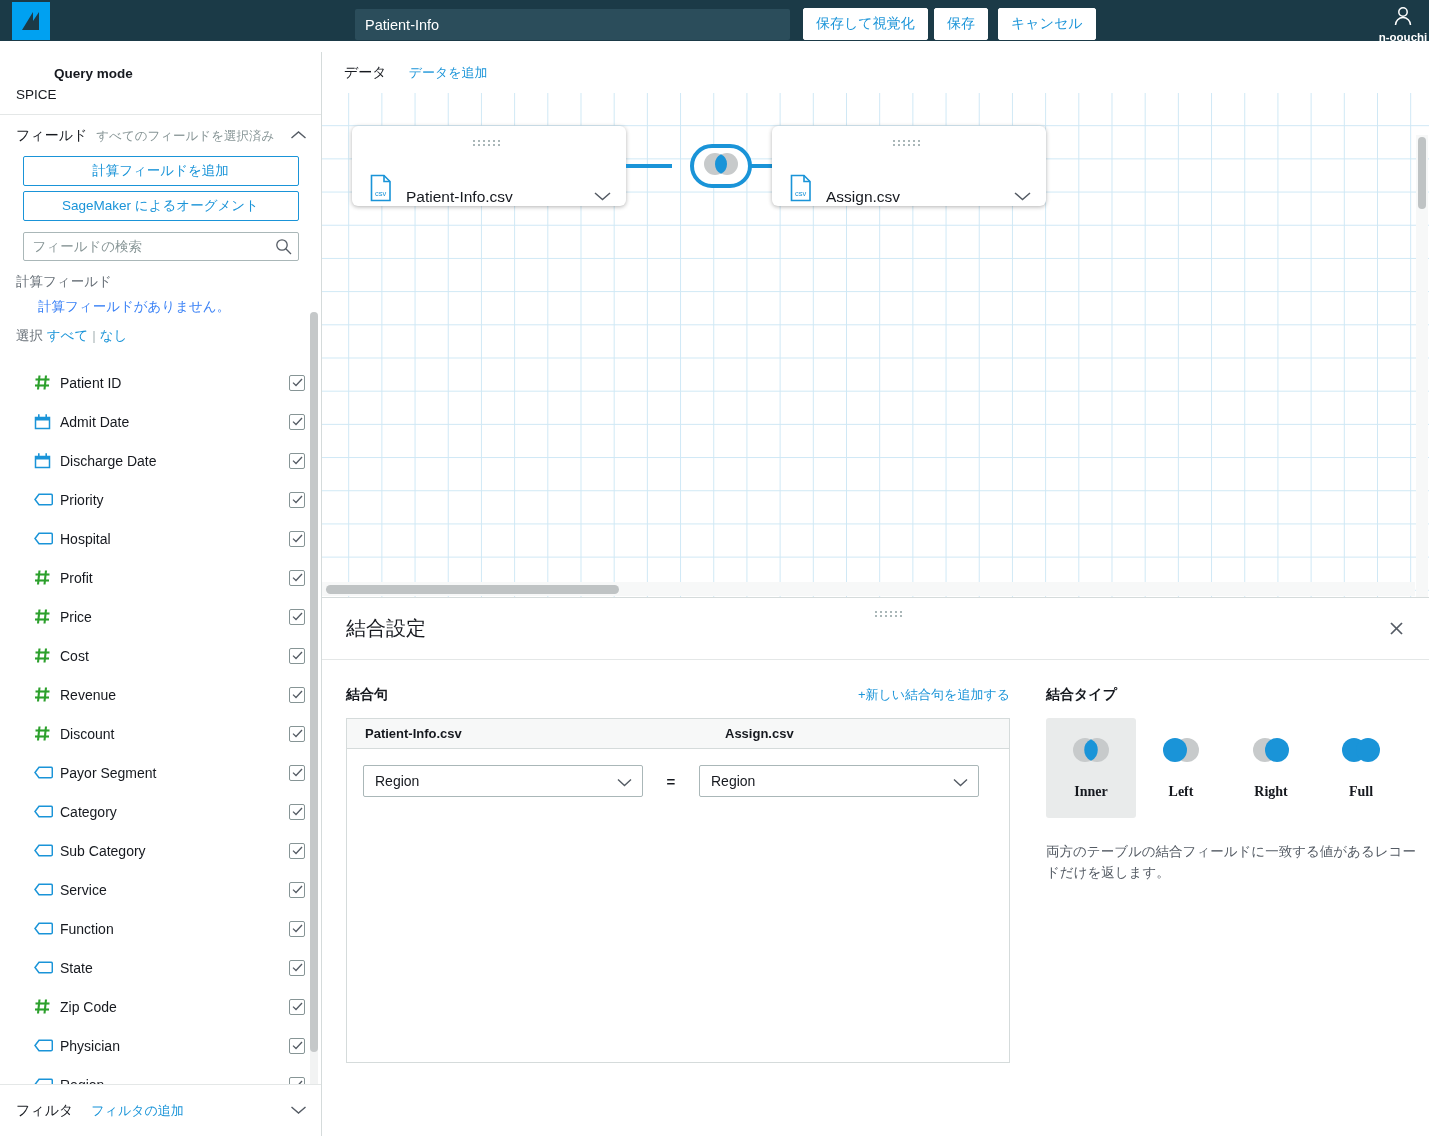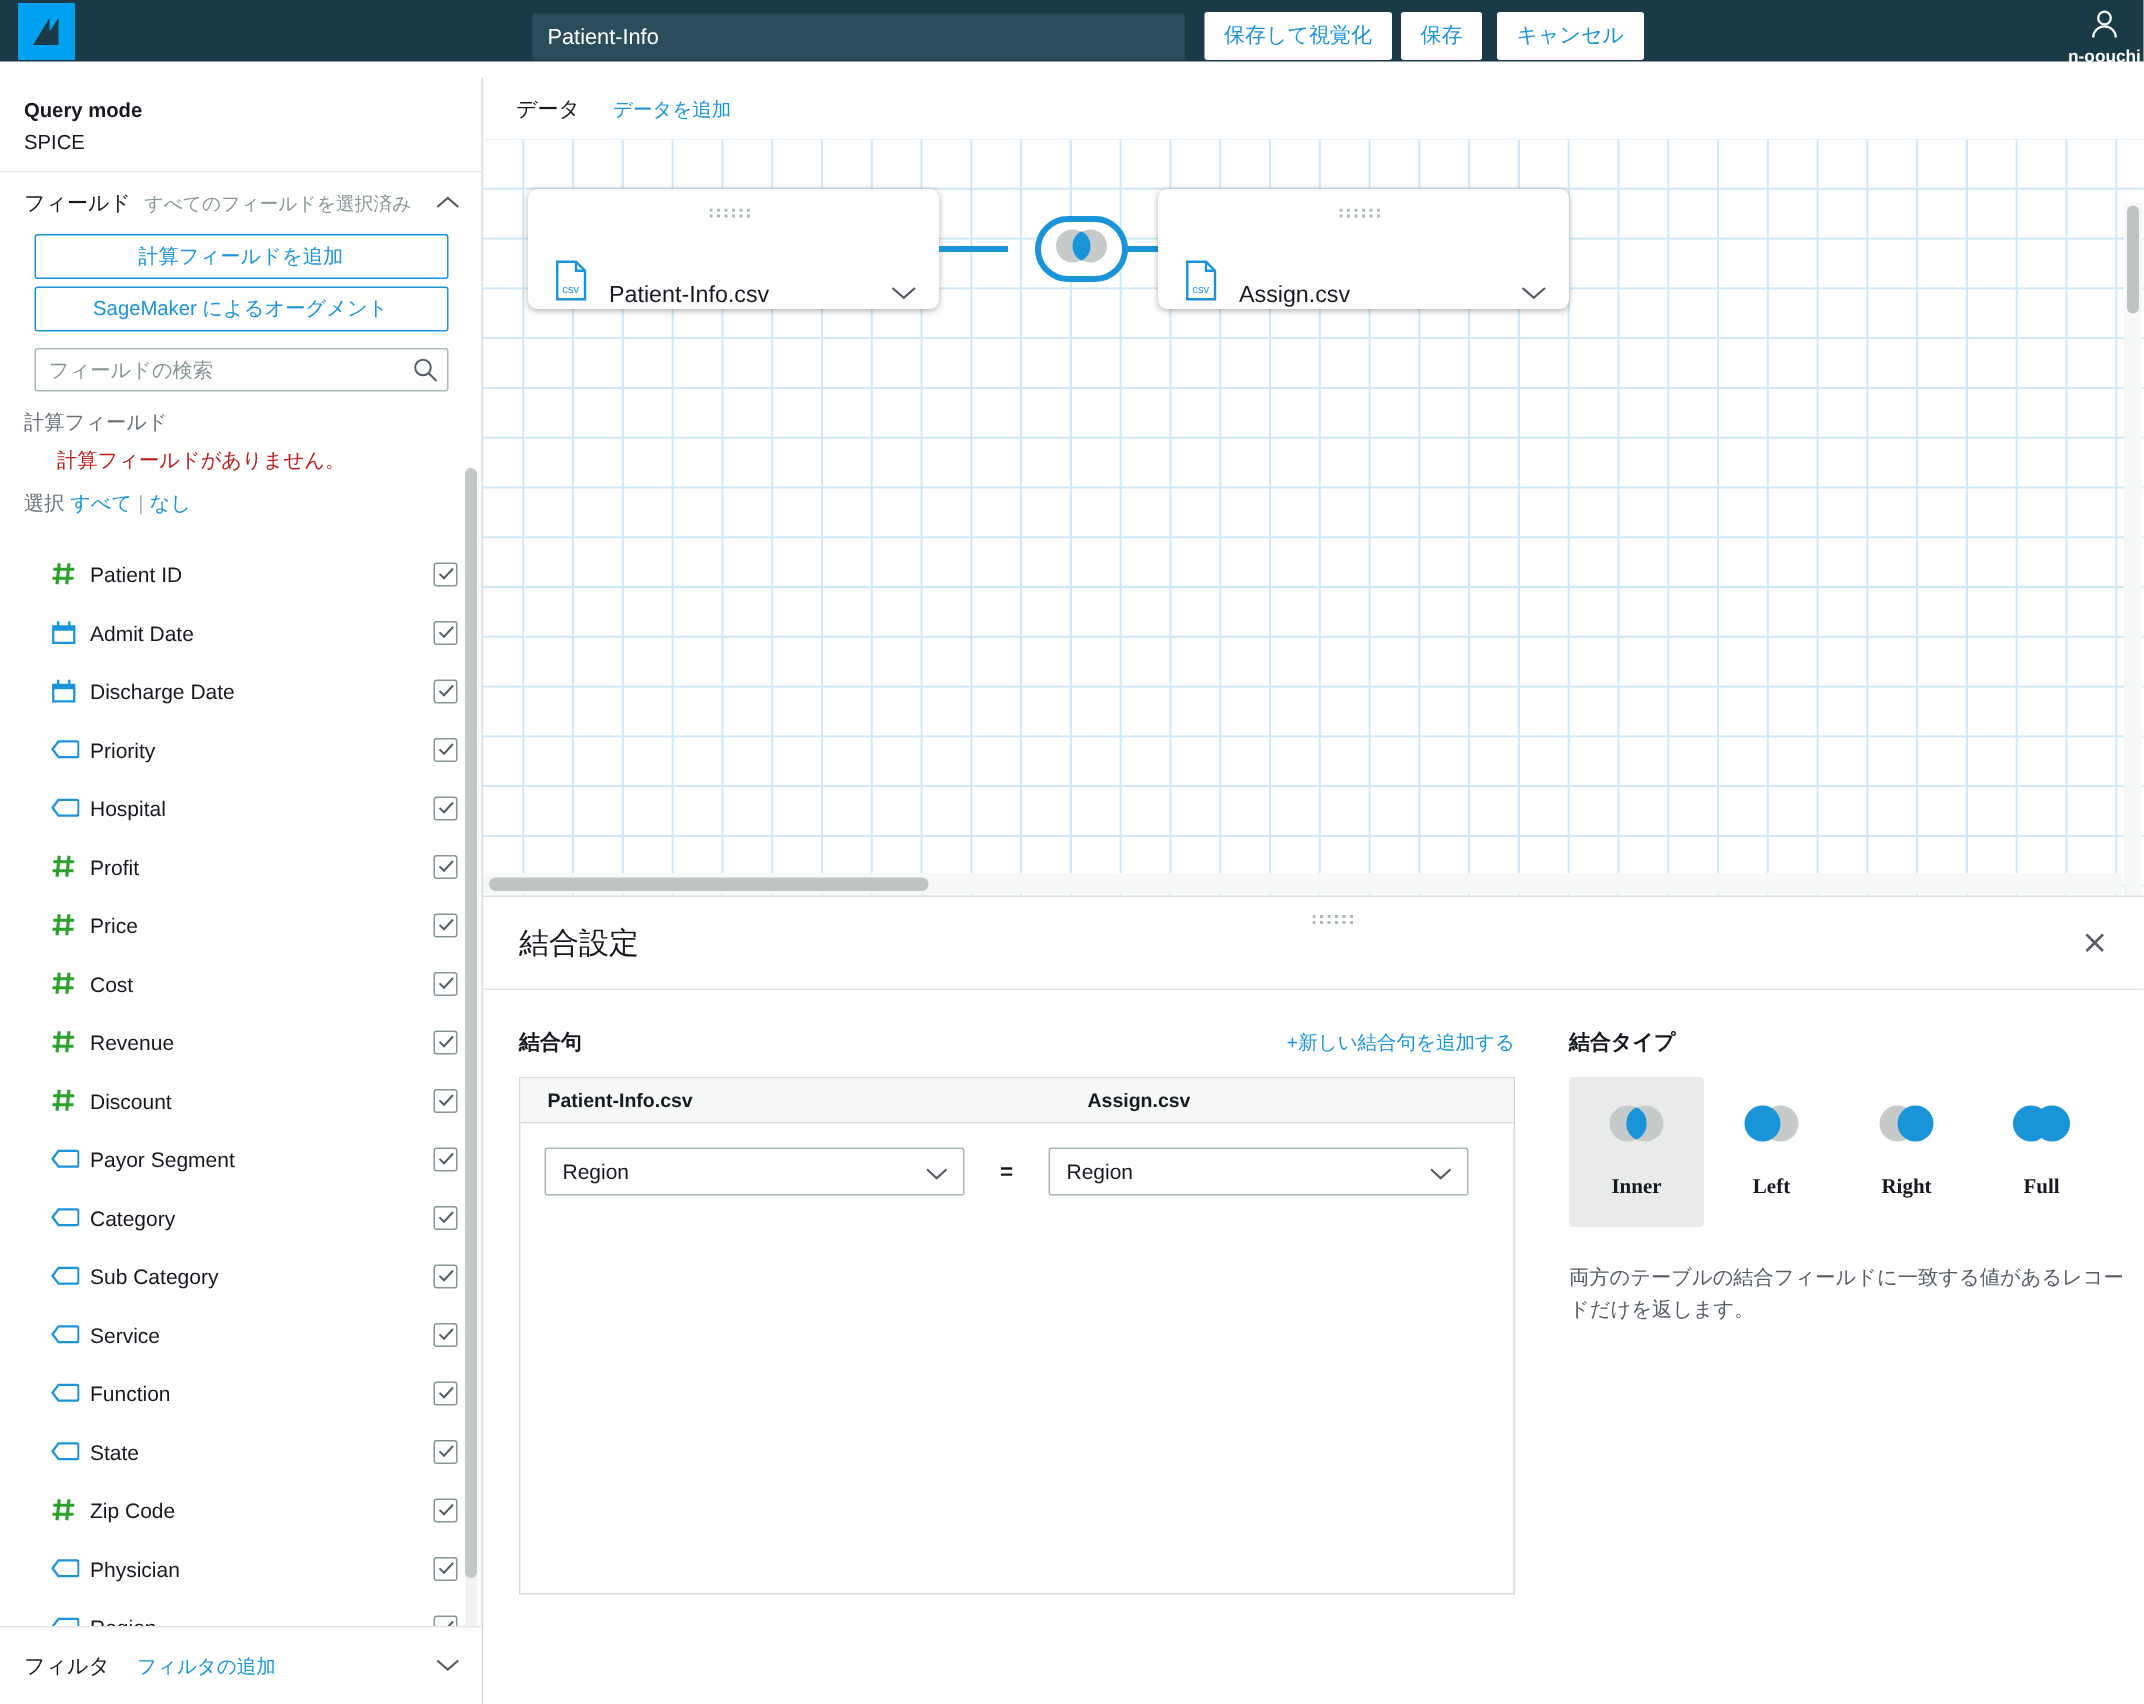--- a/index.html
+++ b/index.html
@@ -40,21 +40,21 @@
     color: #fff; font-size: 11.5px; overflow: hidden;
   }
   .user-name { margin-top: 1px; white-space: nowrap; font-weight: bold; font-size: 11.5px;}
 
   
   .sidebar {
     position: absolute; left: 0; top: 52px; width: 322px; height: 1084px;
     background: #fff; border-right: 1px solid #d5dbdb;
   }
   .qm-block { padding: 14px 16px 12px 16px; border-bottom: 1px solid #e4e7e7; }
-  .qm-title { font-size: 13.5px; font-weight: bold; color: #16191f; }
+  .qm-title { font-size: 13.5px; font-weight: bold; color: #16191f; margin-left: 38px; }
   .qm-value { font-size: 13.5px; color: #16191f; margin-top: 6px; }
 
   .fields-head {
     display: flex; align-items: center; padding: 12px 14px 6px 16px;
   }
   .fields-head .fh-title { font-size: 14px; color: #16191f; }
   .fields-head .fh-sub { font-size: 12.5px; color: #879596; margin-left: 9px; font-family: Liberation Serif, serif; }
   .fields-head .fh-chev { margin-left: auto; color: #545b64; font-size: 13px; }
 
   .side-btn {
@@ -69,21 +69,21 @@
   .search-wrap input {
     width: 100%; height: 29px; border: 1px solid #aab7b8; border-radius: 2px;
     padding: 0 28px 0 9px; font-size: 13.5px;
     font-family: "Liberation Sans", sans-serif; color: #16191f; outline: none;
   }
   .search-wrap input::placeholder { color: #879596; }
   .search-wrap .sicon {
     position: absolute; right: 7px; top: 6px; pointer-events: none;
   }
   .calc-label { font-size: 13.5px; color: #687078; padding: 12px 0 0 16px; }
-  .calc-empty { font-size: 13.5px; color: #b91c1c; padding: 7px 0 0 38px; }
+  .calc-empty { font-size: 13.5px; color: #3b82f6; padding: 7px 0 0 38px; }
   .sel-row { padding: 11px 0 4px 16px; font-size: 13.5px; color: #687078; }
   .sel-row a { color: #1a94d8; text-decoration: none; cursor: pointer; }
   .sel-row .sep { color: #aab7b8; margin: 0 4px; }
 
   .field-list {
     position: absolute; left: 0; top: 311px; width: 321px; height: 772px;
     overflow: hidden;
   }
   .field-row {
     display: flex; align-items: center; height: 39px; padding: 0 16px 0 34px;

